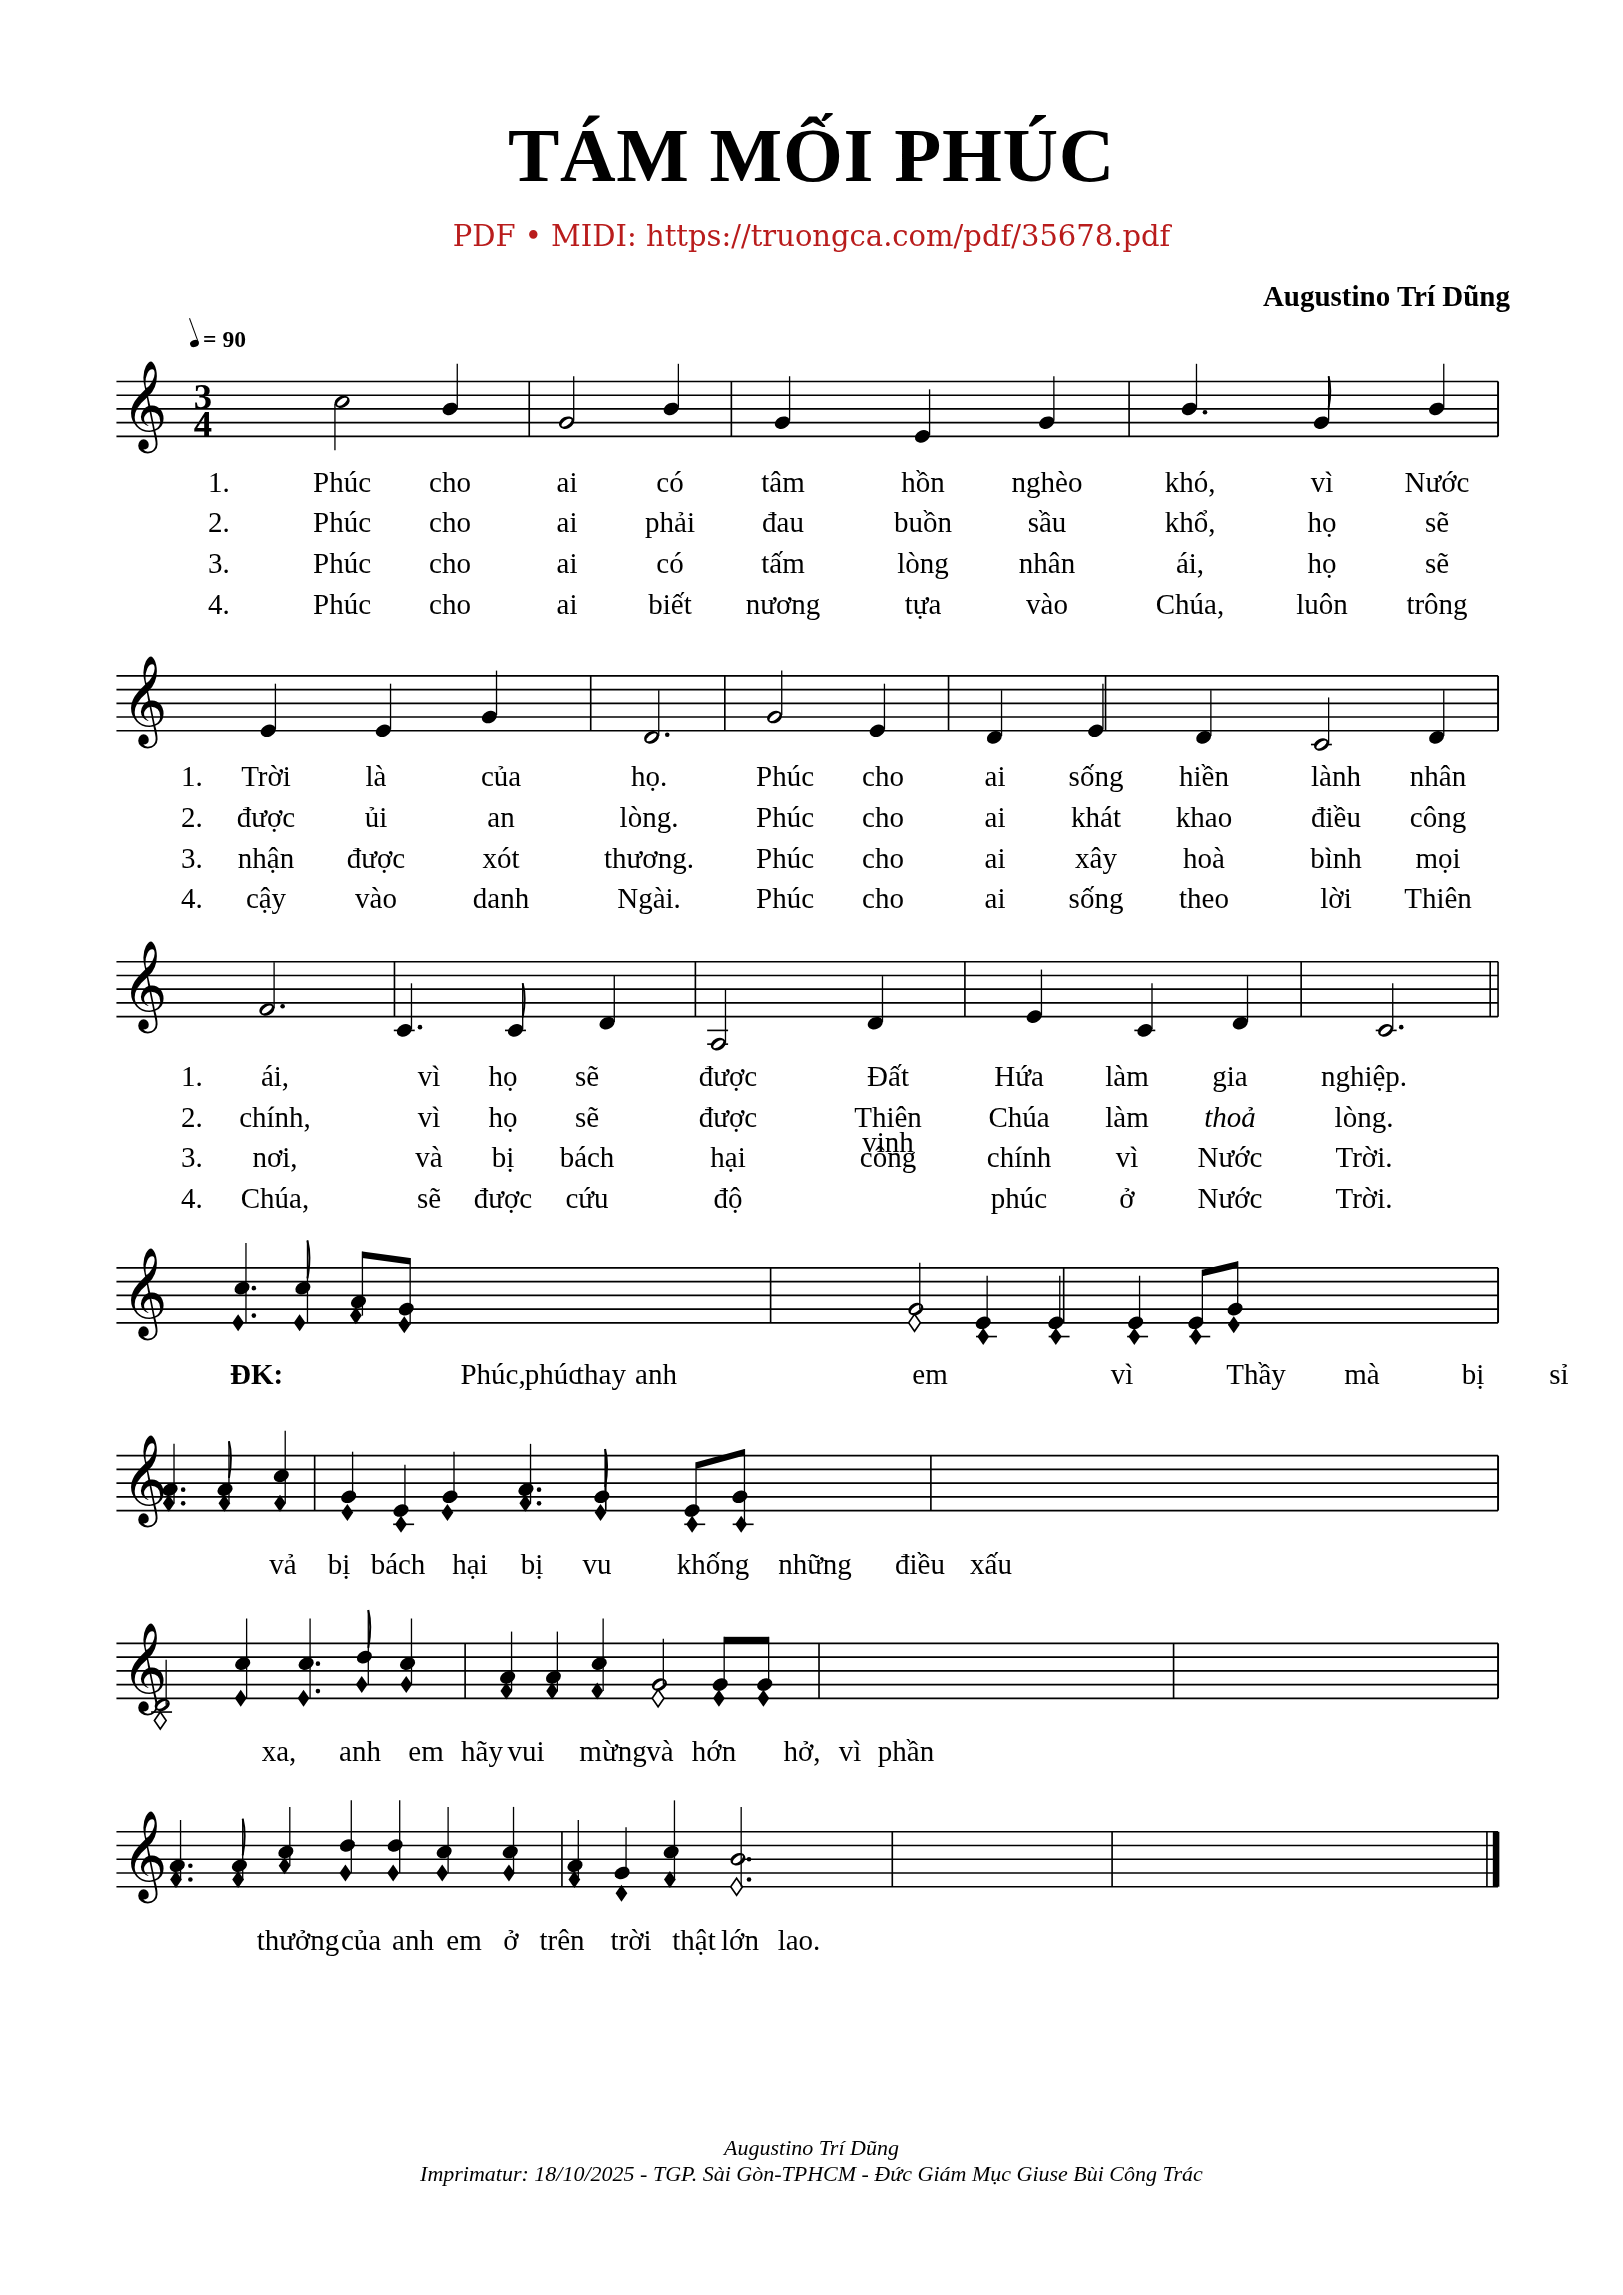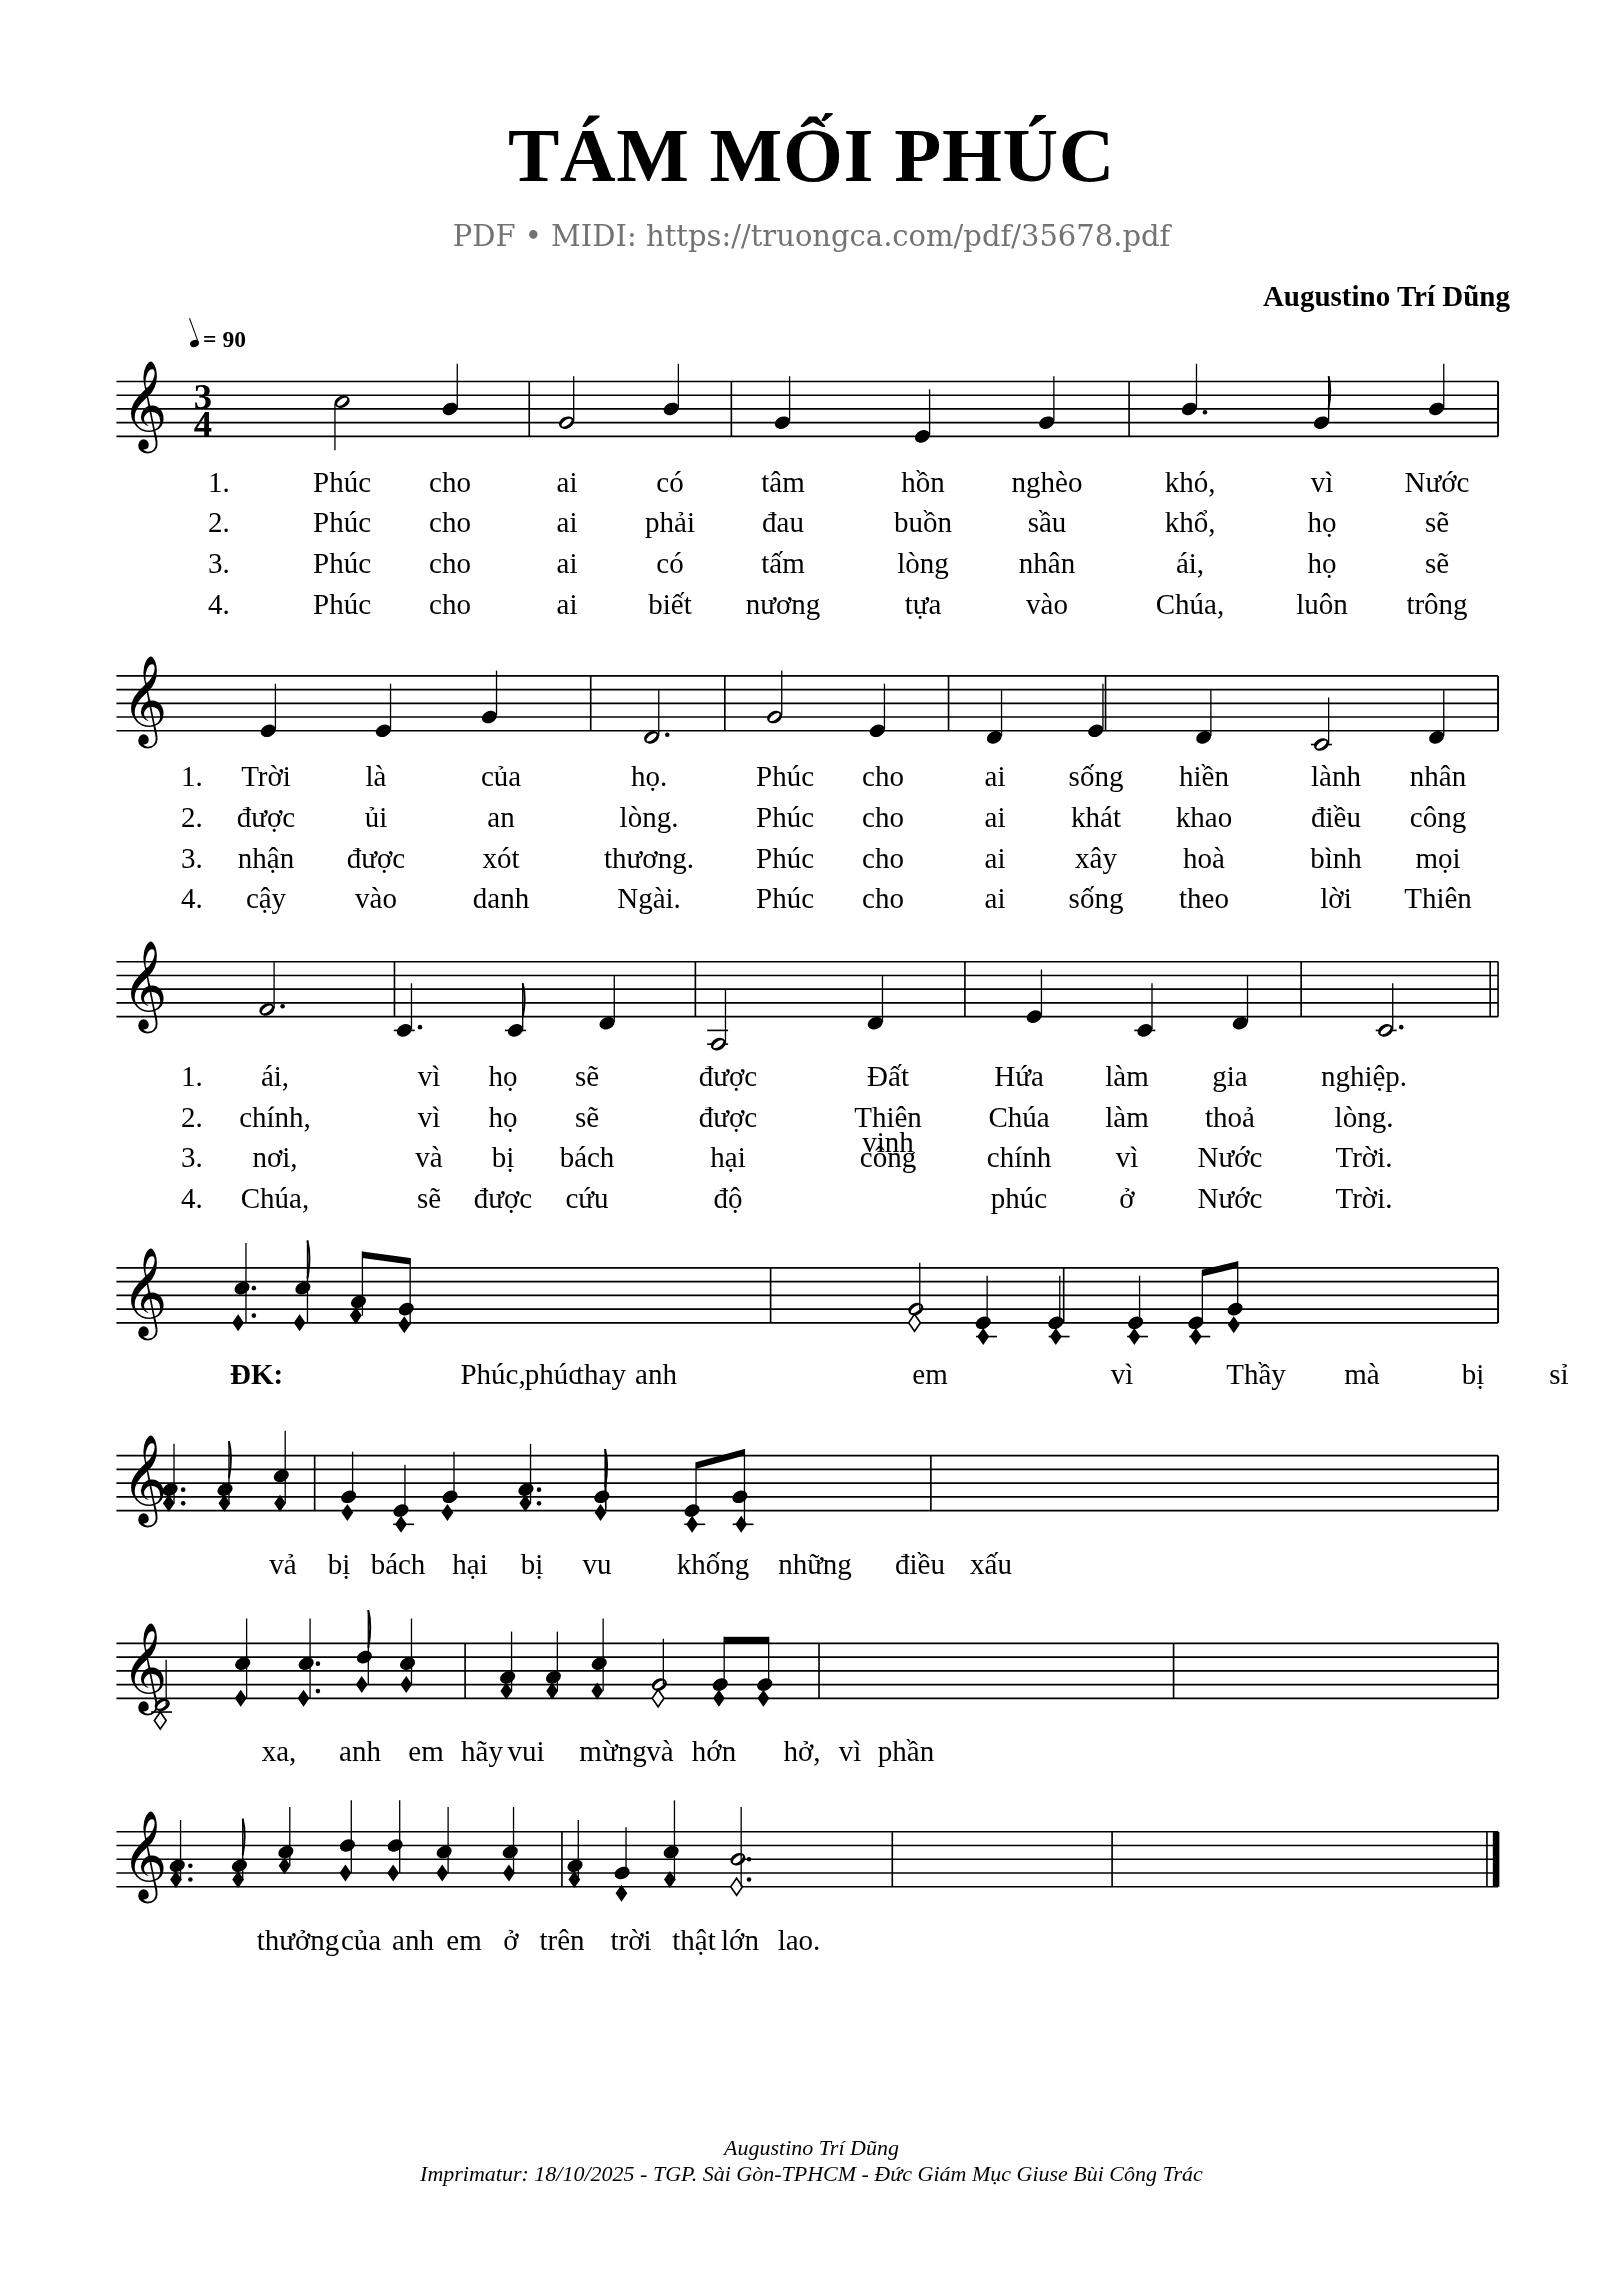--- a/index.html
+++ b/index.html
@@ -1,20 +1,20 @@
 <!DOCTYPE html>
 <html style="font-size:10.5px"><head>
 <meta charset="utf-8">
 <style>
   html, body { margin:0; padding:0; background:#ffffff; }
   body { width:1623px; height:2295px; position:relative; overflow:hidden; color:#000;
          font-family:"Liberation Serif", serif; }
   .abs { position:absolute; }
   .title { left:0; width:1623px; top:111px; text-align:center; font-size:77px; font-weight:bold; letter-spacing:0.7px; }
-  .subtitle { left:0; width:1623px; top:219px; text-align:center; font-size:29px; font-family:"DejaVu Serif", serif; color:#737373; }
+  .subtitle { left:0; width:1623px; top:219px; text-align:center; font-size:29px; font-family:"DejaVu Serif", serif; color:#b91c1c; }
   .composer { right:113px; top:280px; font-size:29px; font-weight:bold; }
   .tempo { left:190px; top:326px; font-size:23.6px; font-weight:bold; }
   .tempo .q { display:inline-block; width:9.2px; height:7.2px; background:#000; border-radius:50%; transform:rotate(-20deg); position:relative; margin-right:3.9px; }
   .tempo .q::after { content:""; position:absolute; right:0; bottom:3.3px; width:1.3px; height:26px; background:#000; }
   svg.score { position:absolute; left:0; top:0; }
   .lyr { position:absolute; font-size:29px; transform:translateX(-50%); white-space:nowrap; }
   .vnum { position:absolute; font-size:29px; white-space:nowrap; }
   .dk { position:absolute; font-size:29px; font-weight:bold; }
   .footer1 { left:0; width:1623px; top:2135px; text-align:center; font-size:22px; font-style:italic; }
   .footer2 { left:0; width:1623px; top:2161px; text-align:center; font-size:22px; font-style:italic; }
@@ -469,21 +469,21 @@
     <span class="lyr" style="left: 1230px; top: 1060px;">gia</span>
     <span class="lyr" style="left: 1364px; top: 1060px;">nghiệp.</span>
     <span class="lyr" style="left: 275px; top: 1101px;">chính,</span>
     <span class="lyr" style="left: 429px; top: 1101px;">vì</span>
     <span class="lyr" style="left: 503px; top: 1101px;">họ</span>
     <span class="lyr" style="left: 587px; top: 1101px;">sẽ</span>
     <span class="lyr" style="left: 728px; top: 1101px;">được</span>
     <span class="lyr" style="left: 888px; top: 1101px;">Thiên</span>
     <span class="lyr" style="left: 1019px; top: 1101px;">Chúa</span>
     <span class="lyr" style="left: 1127px; top: 1101px;">làm</span>
-    <span class="lyr" style="left: 1230px; top: 1101px;">thoả</span>
+    <span class="lyr" style="left: 1230px; top: 1101px; font-style: italic;">thoả</span>
     <span class="lyr" style="left: 1364px; top: 1101px;">lòng.</span>
     <span class="lyr" style="left: 275px; top: 1141px;">nơi,</span>
     <span class="lyr" style="left: 429px; top: 1141px;">và</span>
     <span class="lyr" style="left: 503px; top: 1141px;">bị</span>
     <span class="lyr" style="left: 587px; top: 1141px;">bách</span>
     <span class="lyr" style="left: 728px; top: 1141px;">hại</span>
     <span class="lyr" style="left: 888px; top: 1141px;">công</span>
     <span class="lyr" style="left: 1019px; top: 1141px;">chính</span>
     <span class="lyr" style="left: 1127px; top: 1141px;">vì</span>
     <span class="lyr" style="left: 1230px; top: 1141px;">Nước</span>

